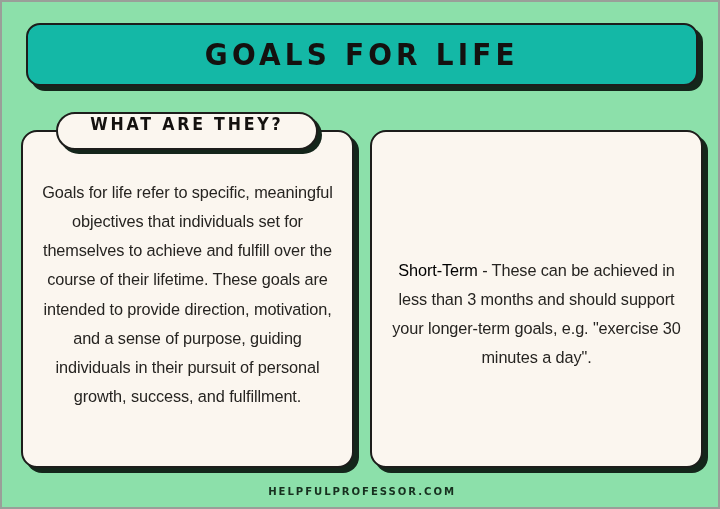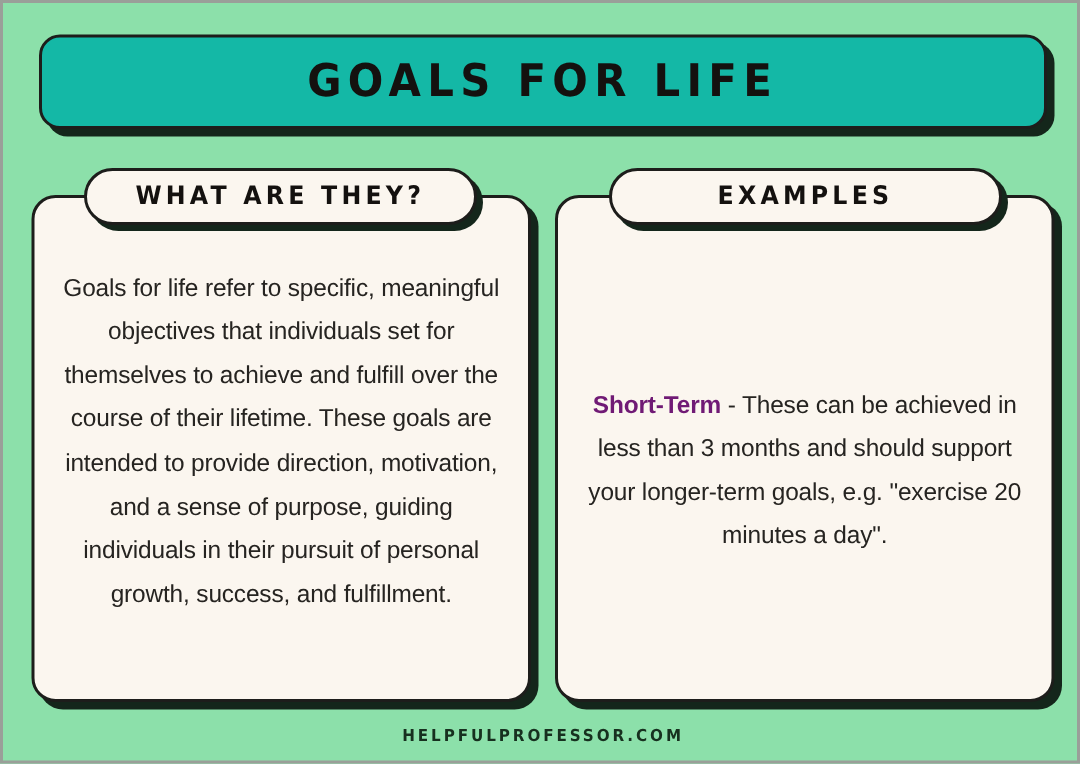--- a/index.html
+++ b/index.html
@@ -79,21 +79,20 @@
   .pill {
     position: absolute;
     top: 0px;
     height: 38px;
     box-sizing: border-box;
     background: #fbf6ef;
     border: 2px solid #1d1d1b;
     border-radius: 19px;
     box-shadow: 4px 4px 0 0 #14261b;
     display: flex;
-    align-items: center;
     justify-content: center;
     z-index: 4;
   }
   .pill-left  { left: 54px;  width: 262px; }
   .pill-right { left: 404px; width: 262px; }
   .pill-text {
     font-family: "DejaVu Sans", sans-serif;
     font-weight: 700;
     font-size: 17px;
     letter-spacing: 3px;
@@ -124,22 +123,22 @@
     margin: 0;
     text-align: center;
     color: #262421;
     font-family: "Liberation Sans", sans-serif;
     font-size: 16.3px;
     line-height: 1.79;
     letter-spacing: -0.1px;
   }
   .para + .para { margin-top: 17px; }
   .lead {
-    font-weight: 700;
-    color: #701a75;
+    font-weight: 400;
+    color: #000000;
   }
 
   
   .footer {
     position: absolute;
     left: 0;
     bottom: 8px;
     width: 720px;
     text-align: center;
   }
@@ -172,26 +171,23 @@
         </p>
       </div>
     </div>
     <div class="pill pill-left">
       <span class="pill-text">WHAT ARE THEY?</span>
     </div>
 
     <div class="card card-right">
       <div class="card-body">
         <p class="para">
-          <span class="lead">Short-Term</span><span> - These can be achieved in less than 3 months and should support your longer-term goals, e.g. "exercise 20 minutes a day".</span>
+          <span class="lead">Short-Term</span><span> - These can be achieved in less than 3 months and should support your longer-term goals, e.g. "exercise 30 minutes a day".</span>
         </p>
       </div>
-    </div>
-    <div class="pill pill-right">
-      <span class="pill-text">EXAMPLES</span>
     </div>
 
   </div>
 
   <div class="footer">
     <span class="footer-text">HELPFULPROFESSOR.COM</span>
   </div>
 
 </div>
 

